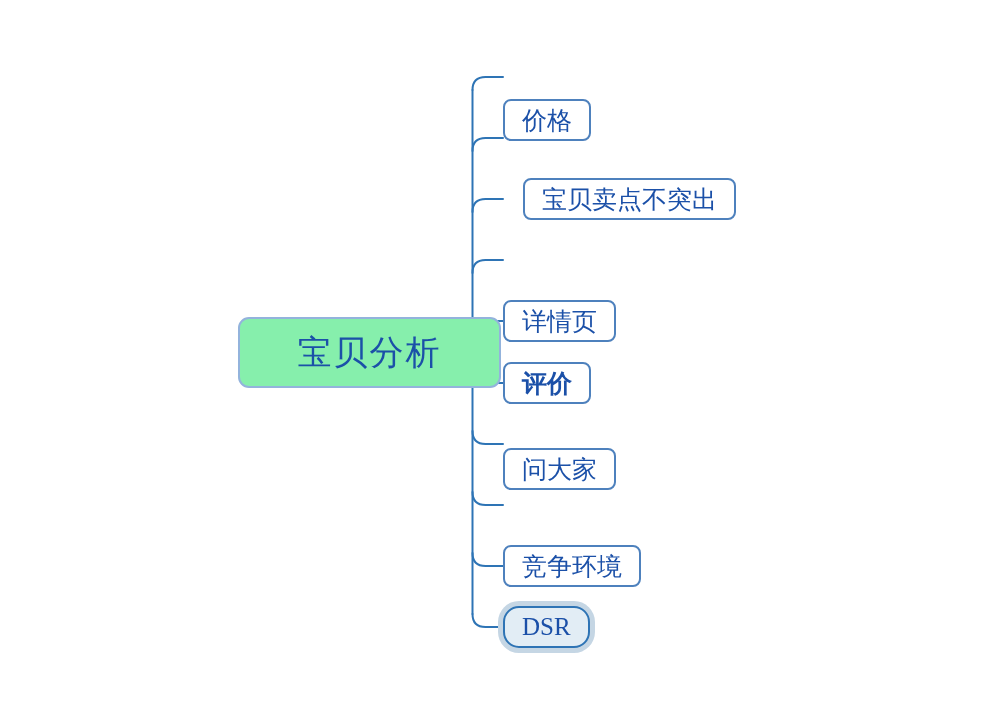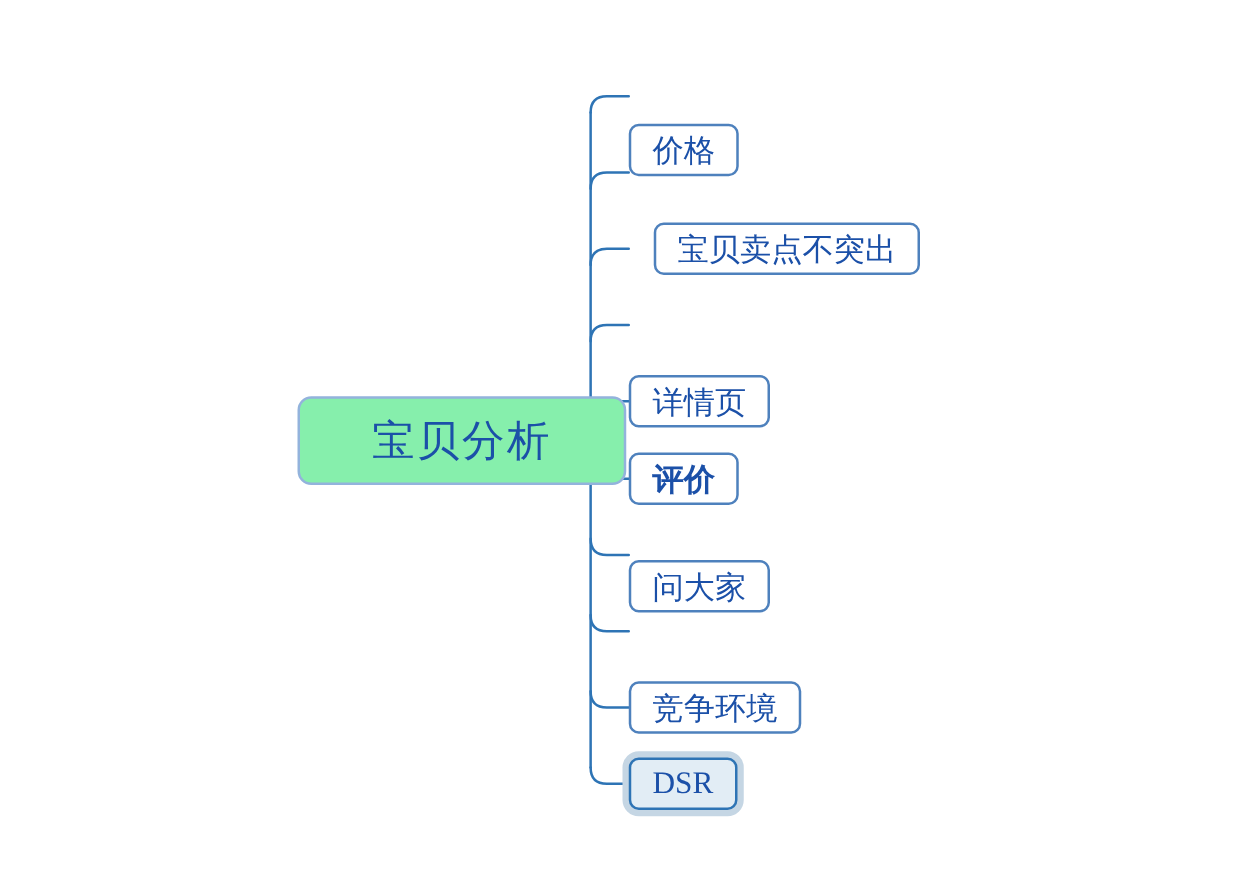--- a/index.html
+++ b/index.html
@@ -49,20 +49,21 @@
     padding:0 17px;
     color:var(--text);
     font-size:25px;
     white-space:nowrap;
     cursor:default;
   }
   .child-node.selected{
     background:var(--sel-fill);
     border-color:var(--line);
     box-shadow:0 0 0 5px var(--sel-halo);
+    border-radius:16px;
   }
 </style>
 </head>
 <body>
 
 <div class="canvas">
 
   <svg class="connectors" width="995" height="703" viewBox="0 0 995 703">
       <path d="M 472.5 90 L 472.5 614" fill="none" stroke="#2E74B5" stroke-width="2" stroke-linecap="round"></path>
       <path d="M 460 352 L 472.5 352" fill="none" stroke="#2E74B5" stroke-width="2" stroke-linecap="round"></path>

